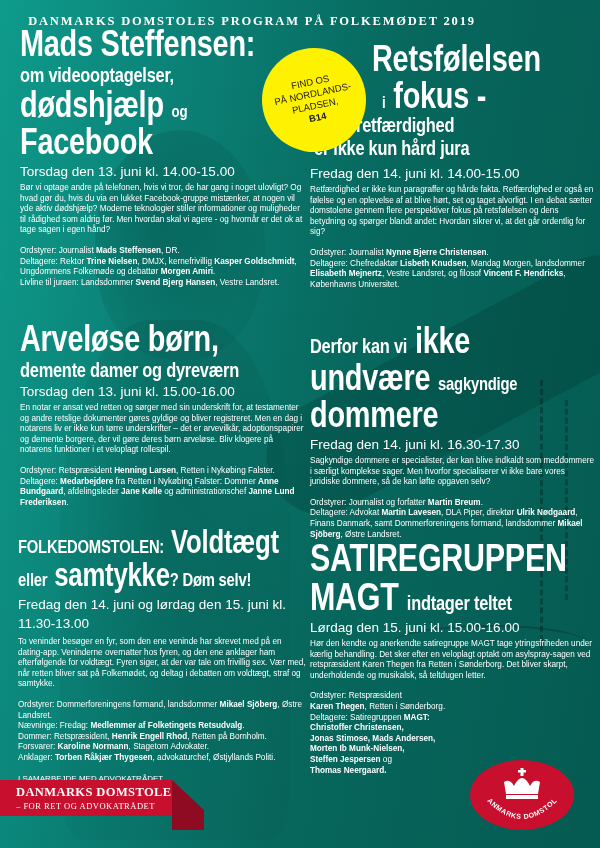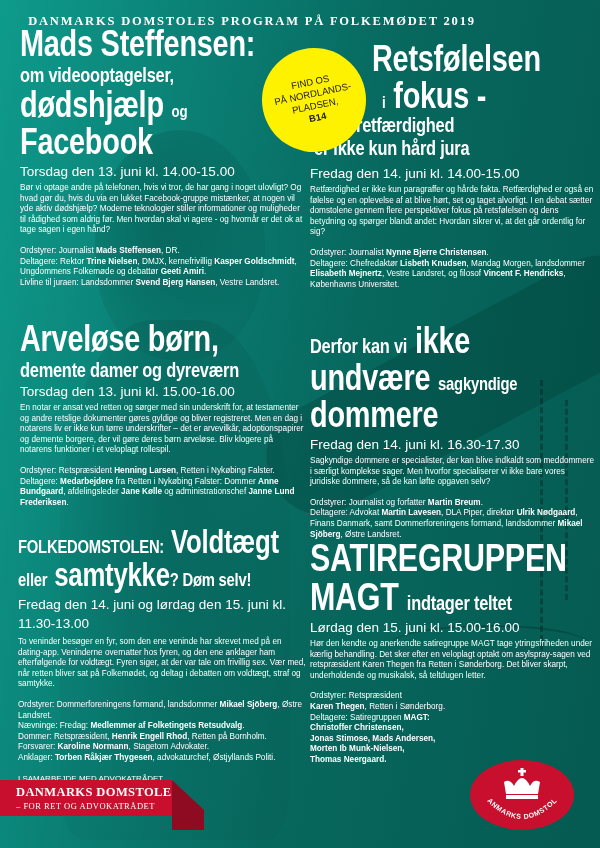--- a/index.html
+++ b/index.html
@@ -77,21 +77,21 @@
 
 <div class="block" id="b1">
   <div class="head" style="font-size:37px;">Mads Steffensen:</div>
   <div class="head" style="font-size:21px; margin-top:2px;">om videooptagelser,</div>
   <div class="head" style="font-size:37px; margin-top:1px;"><span>dødshjælp</span> <span style="font-size:17px;">og</span></div>
   <div class="head" style="font-size:37px;">Facebook</div>
   <div class="date">Torsdag den 13. juni kl. 14.00-15.00</div>
   <div class="body">
     <p>Bør vi optage andre på telefonen, hvis vi tror, de har gang i noget ulovligt? Og hvad gør du, hvis du via en lukket Facebook-gruppe mistænker, at nogen vil yde aktiv dødshjælp? Moderne teknologier stiller informationer og muligheder til rådighed som aldrig før. Men hvordan skal vi agere - og hvornår er det ok at tage sagen i egen hånd?</p>
     <div><span>Ordstyrer: Journalist </span><b>Mads Steffensen</b><span>, DR.</span></div>
-    <div><span>Deltagere:  Rektor </span><b>Trine Nielsen</b><span>, DMJX, kernefrivillig </span><b>Kasper Goldschmidt</b><span>, Ungdommens Folkemøde og debattør </span><b>Geeti Amiri</b><span>.</span></div>
+    <div><span>Deltagere:  Rektor </span><b>Trine Nielsen</b><span>, DMJX, kernefrivillig </span><b>Kasper Goldschmidt</b><span>, Ungdommens Folkemøde og debattør </span><b>Morgen Amiri</b><span>.</span></div>
     <div><span>Livline til juraen: Landsdommer </span><b>Svend Bjerg Hansen</b><span>, Vestre Landsret.</span></div>
   </div>
 </div>
 
 <div class="block" id="b2">
   <div class="head" style="font-size:37px; margin-left:62px;">Retsfølelsen</div>
   <div class="head" style="font-size:37px; margin-left:72px;"><span style="font-size:17px;">i</span> <span>fokus -</span></div>
   <div class="head" style="font-size:21px; margin-left:46px;">retfærdighed</div>
   <div class="head" style="font-size:21px; margin-left:4px; margin-top:2px;">er ikke kun hård jura</div>
   <div class="date" style="margin-top:8px;">Fredag den 14. juni kl. 14.00-15.00</div>
@@ -145,20 +145,21 @@
   <div class="head" style="font-size:39px;"><span>MAGT</span> <span style="font-size:21px;">indtager teltet</span></div>
   <div class="date">Lørdag den 15. juni kl. 15.00-16.00</div>
   <div class="body">
     <p>Hør den kendte og anerkendte satiregruppe MAGT tage ytringsfriheden under kærlig behandling. Det sker efter  en veloplagt optakt om asylspray-sagen ved retspræsident Karen  Thegen fra Retten i Sønderborg. Det bliver skarpt, underholdende  og musikalsk, så teltdugen letter.</p>
     <div><span>Ordstyrer: Retspræsident</span></div>
     <div><b>Karen Thegen</b><span>, Retten i Sønderborg.</span></div>
     <div><span>Deltagere: Satiregruppen </span><b>MAGT:</b></div>
     <div><b>Christoffer Christensen,</b></div>
     <div><b>Jonas Stimose, Mads Andersen,</b></div>
     <div><b>Morten Ib Munk-Nielsen,</b></div>
+    <div><b>Steffen Jespersen</b><span> og</span></div>
     <div><b>Thomas Neergaard.</b></div>
   </div>
 </div>
 
 <div class="badge">
   <span>FIND OS</span>
   <span>PÅ NORDLANDS-</span>
   <span>PLADSEN,</span>
   <b>B14</b>
 </div>

